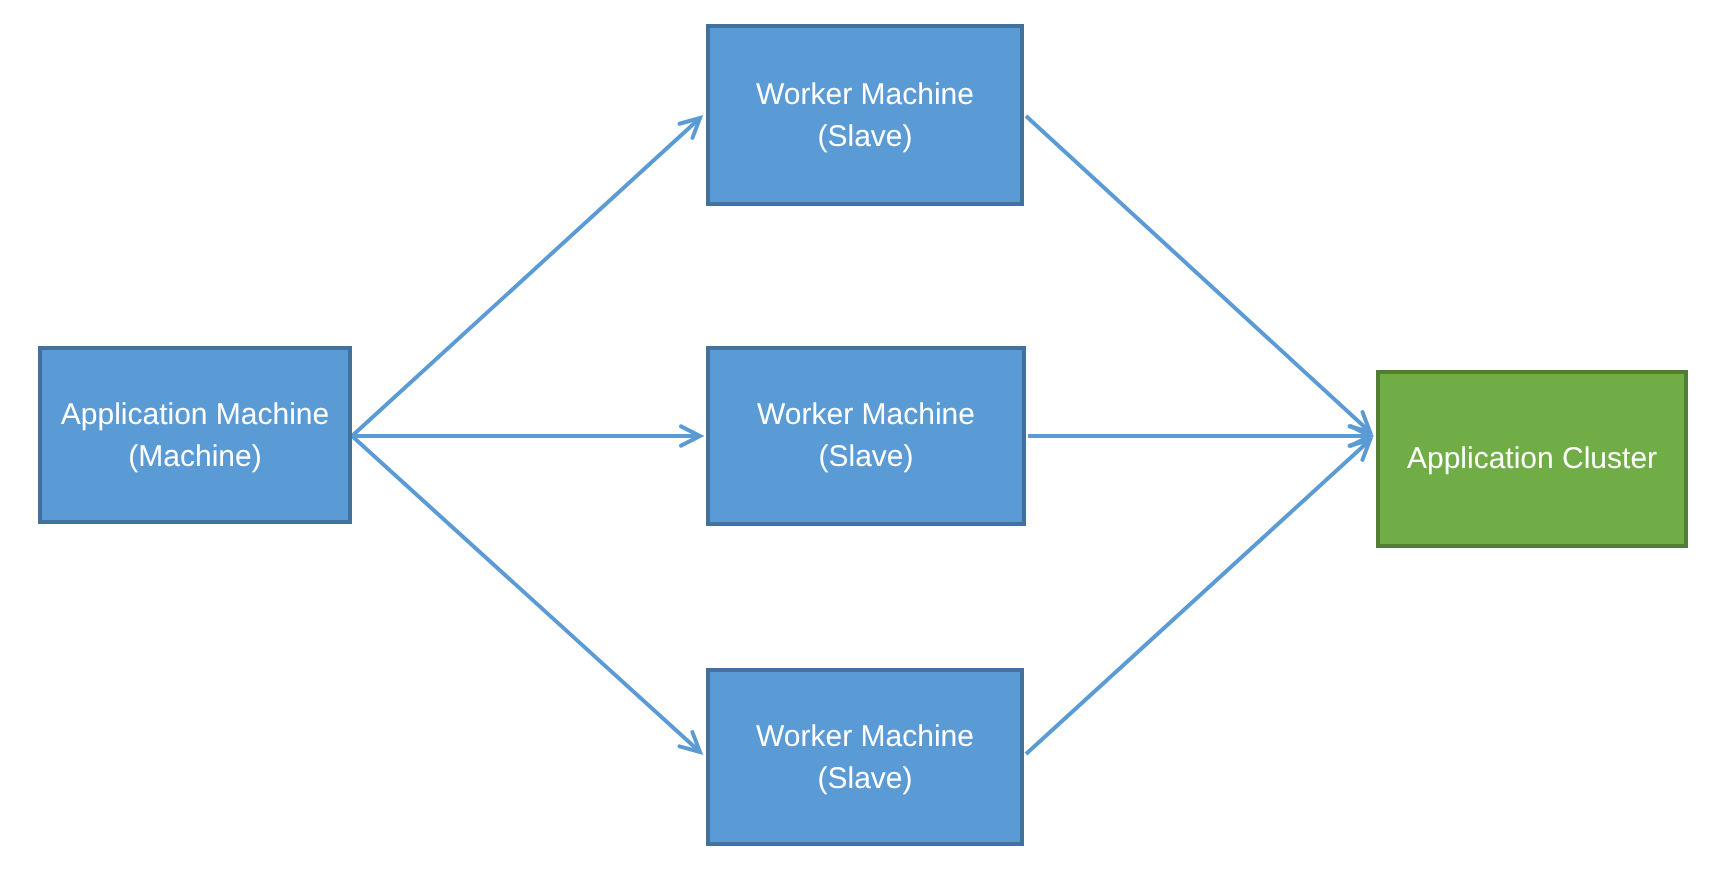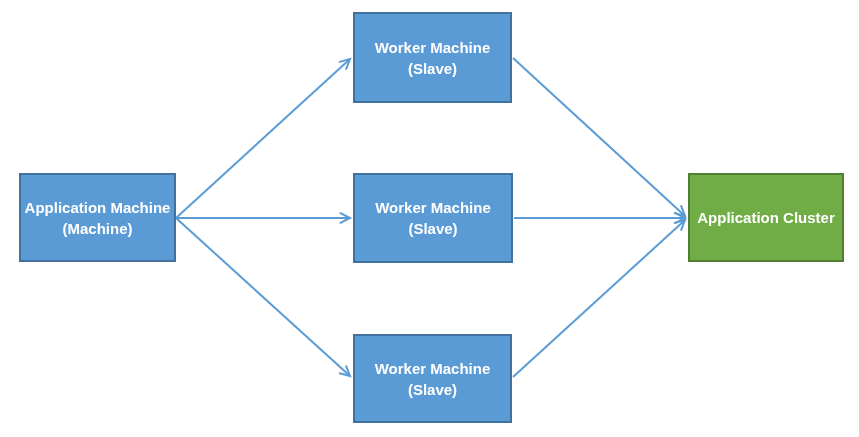--- a/index.html
+++ b/index.html
@@ -53,22 +53,23 @@
     font-size: 15px;
     line-height: 21px;
   }
   .node.blue {
     background: var(--node-blue-fill);
     border: 2px solid var(--node-blue-border);
   }
   .node.green {
     background: var(--node-green-fill);
     border: 2px solid var(--node-green-border);
+    margin-top: 12px;
   }
-  .node span { display: block; white-space: nowrap; font-weight: bold; }
+  .node span { display: block; white-space: nowrap; }
 
   #node-controller    { left: 19px;  top: 173px; width: 157px; height: 89px; }
   #node-worker-top    { left: 353px; top: 12px;  width: 159px; height: 91px; }
   #node-worker-middle { left: 353px; top: 173px; width: 160px; height: 90px; }
   #node-worker-bottom { left: 353px; top: 334px; width: 159px; height: 89px; }
   #node-app-cluster   { left: 688px; top: 173px; width: 156px; height: 89px; }
 </style>
 </head>
 <body>
 

